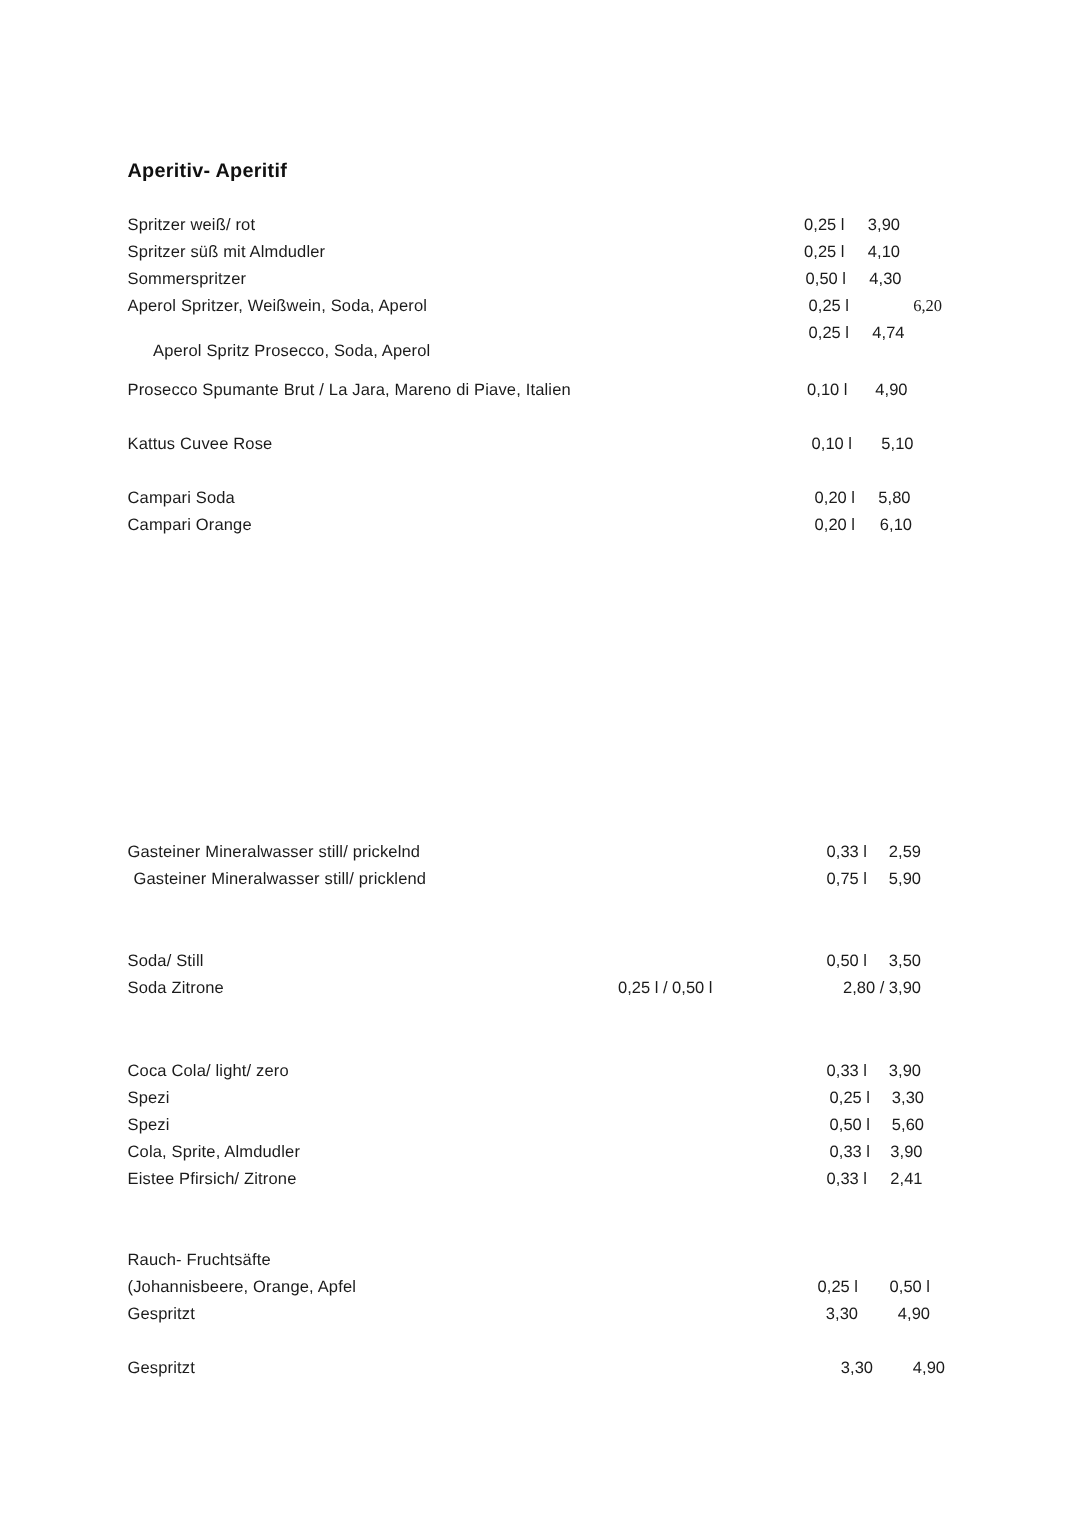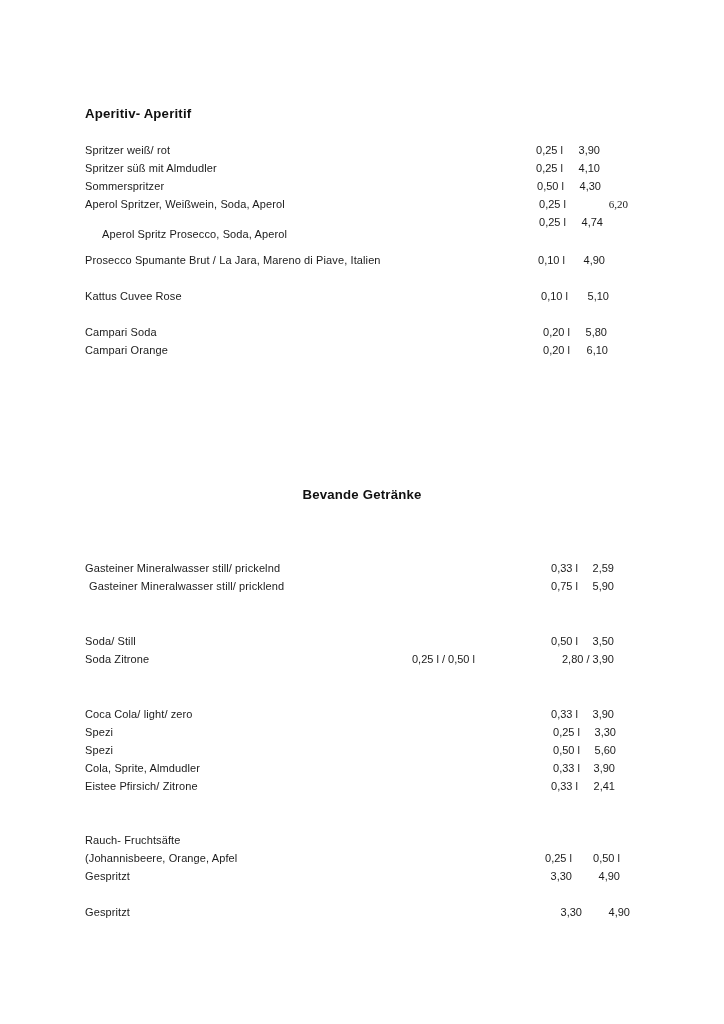--- a/index.html
+++ b/index.html
@@ -88,21 +88,20 @@
   <div class="price" style="left:575px; top:288px; width:34px;">5,10</div>
 
   <div class="line" style="left:85px; top:324px;">Campari Soda</div>
   <div class="vol" style="left:524px; top:324px; width:46px;">0,20 l</div>
   <div class="price" style="left:573px; top:324px; width:34px;">5,80</div>
 
   <div class="line" style="left:85px; top:342px;">Campari Orange</div>
   <div class="vol" style="left:525px; top:342px; width:45px;">0,20 l</div>
   <div class="price" style="left:574px; top:342px; width:34px;">6,10</div>
 
-  <div class="line heading" style="left:0; top:487px; width:724px; text-align:center; white-space:nowrap;">Bevande Getränke</div>
 
   <div class="line" style="left:85px; top:560px;">Gasteiner Mineralwasser still/ prickelnd</div>
   <div class="vol" style="left:534px; top:560px; width:44px;">0,33 l</div>
   <div class="price" style="left:580px; top:560px; width:34px;">2,59</div>
 
   <div class="line" style="left:89px; top:578px;">Gasteiner Mineralwasser still/ pricklend</div>
   <div class="vol" style="left:534px; top:578px; width:44px;">0,75 l</div>
   <div class="price" style="left:580px; top:578px; width:34px;">5,90</div>
 
   <div class="line" style="left:85px; top:633px;">Soda/ Still</div>

